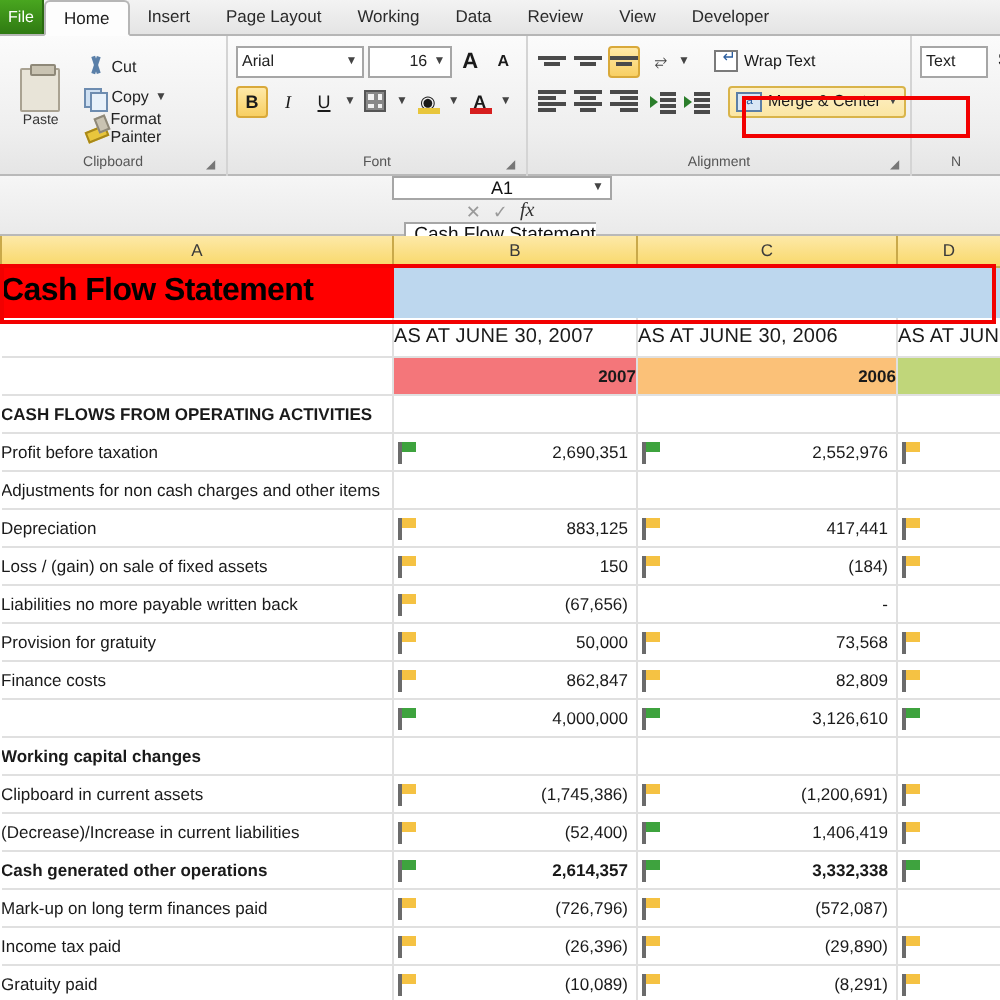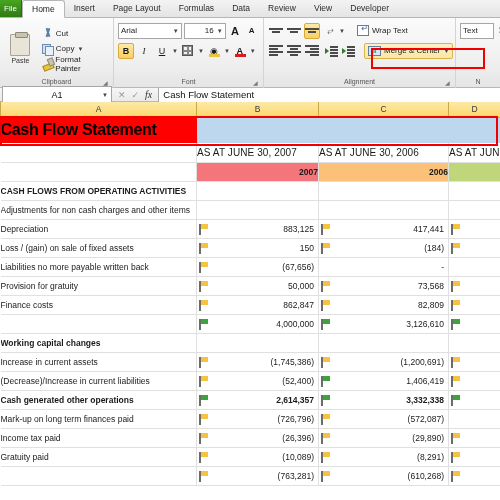--- a/index.html
+++ b/index.html
@@ -180,23 +180,23 @@
   
   .annot-box {
     position: absolute;
     border: 2px solid #f20000;
     pointer-events: none;
     z-index: 30;
   }
 
   
   .fbar {
-    height: 14px; background: linear-gradient(#f6f6f6,#eaeaea);
+    height: 30px; background: linear-gradient(#f6f6f6,#eaeaea);
     border-bottom: 1px solid #b9b9b9;
-    display: flex; align-items: center;
+    display: flex; align-items: center; flex-direction: column;
   }
   .namebox {
     width: 110px; height: 17px; margin-left: 2px;
     background: #fff; border: 1px solid #a6a6a6;
     font-size: 9px; color: #111;
     display: flex; align-items: center; justify-content: center;
     position: relative;
   }
   .namebox .dd { position: absolute; right: 3px; font-size: 6px; color: #444; }
   .fbar-btns { display:flex; align-items:center; gap:6px; padding: 0 6px; font-size:9px; color:#9a9a9a; }
@@ -274,21 +274,21 @@
   <div class="tab active">
       <span>Home</span>
     </div>
   <div class="tab">
       <span>Insert</span>
     </div>
   <div class="tab">
       <span>Page Layout</span>
     </div>
   <div class="tab">
-      <span>Formulas</span>
+      <span>Working</span>
     </div>
   <div class="tab">
       <span>Data</span>
     </div>
   <div class="tab">
       <span>Review</span>
     </div>
   <div class="tab">
       <span>View</span>
     </div>
@@ -531,20 +531,35 @@
     </tr>
     </tbody>
       <tbody id="databody">
         <tr>
           <td class="cell bold">CASH FLOWS FROM OPERATING ACTIVITIES</td>
           <td class="cell num bold"><span></span></td>
           <td class="cell num bold"><span></span></td>
           <td class="cell num bold"><span></span></td>
         </tr>
         <tr>
+          <td class="cell">Profit before taxation</td>
+          <td class="cell num"><span class="flag green">
+              <span class="pole"></span>
+              <span class="cloth"></span>
+            </span><span>2,690,351</span></td>
+          <td class="cell num"><span class="flag green">
+              <span class="pole"></span>
+              <span class="cloth"></span>
+            </span><span>2,552,976</span></td>
+          <td class="cell num"><span class="flag yellow">
+              <span class="pole"></span>
+              <span class="cloth"></span>
+            </span><span></span></td>
+        </tr>
+        <tr>
           <td class="cell">Adjustments for non cash charges and other items</td>
           <td class="cell num"><span></span></td>
           <td class="cell num"><span></span></td>
           <td class="cell num"><span></span></td>
         </tr>
         <tr>
           <td class="cell">Depreciation</td>
           <td class="cell num"><span class="flag yellow">
               <span class="pole"></span>
               <span class="cloth"></span>
@@ -627,21 +642,21 @@
               <span class="cloth"></span>
             </span><span></span></td>
         </tr>
         <tr>
           <td class="cell bold">Working capital changes</td>
           <td class="cell num bold"><span></span></td>
           <td class="cell num bold"><span></span></td>
           <td class="cell num bold"><span></span></td>
         </tr>
         <tr>
-          <td class="cell">Increase in current assets</td>
+          <td class="cell">Clipboard in current assets</td>
           <td class="cell num"><span class="flag yellow">
               <span class="pole"></span>
               <span class="cloth"></span>
             </span><span>(1,745,386)</span></td>
           <td class="cell num"><span class="flag yellow">
               <span class="pole"></span>
               <span class="cloth"></span>
             </span><span>(1,200,691)</span></td>
           <td class="cell num"><span class="flag yellow">
               <span class="pole"></span>

